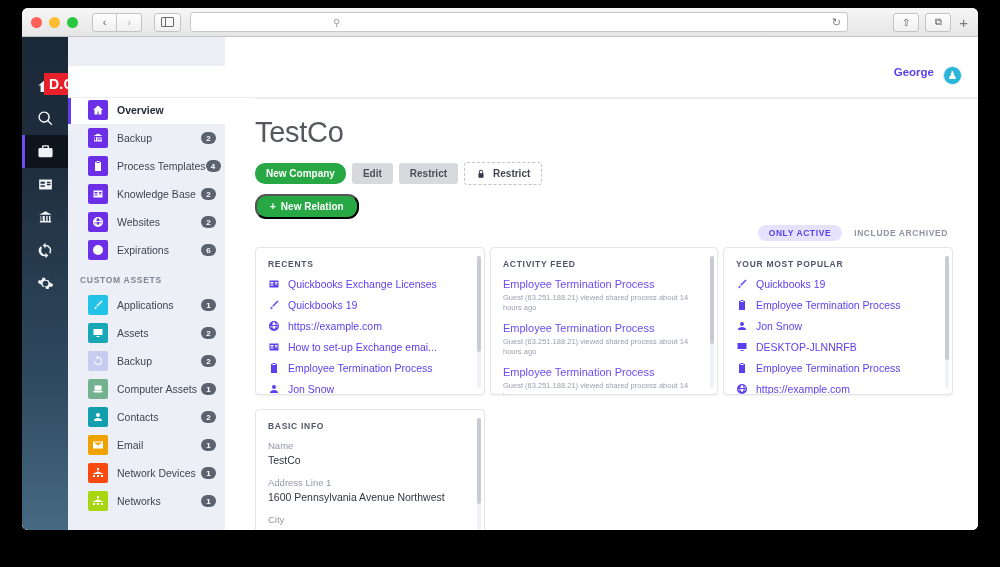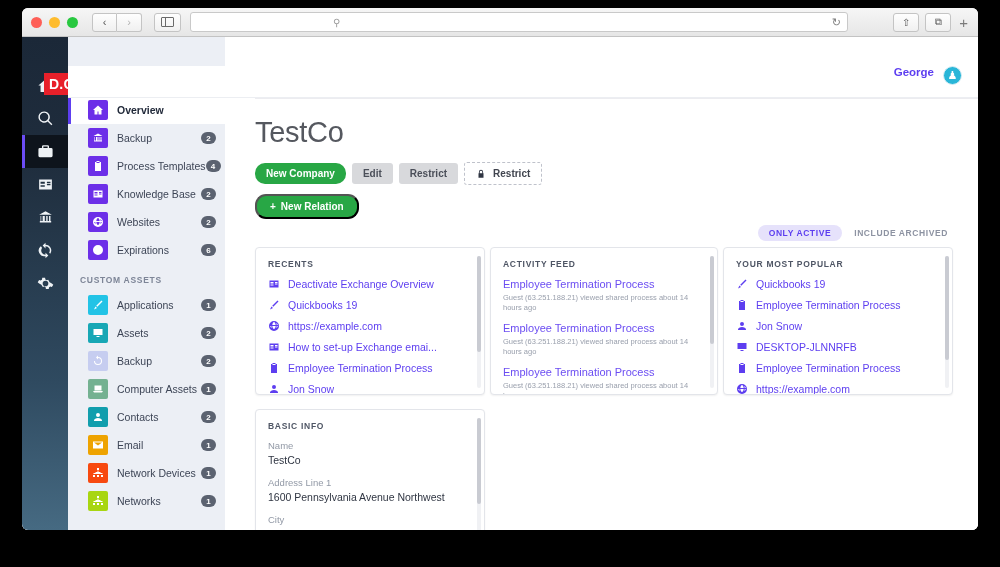--- a/index.html
+++ b/index.html
@@ -481,21 +481,21 @@
 
       <div class="cards">
 
         <div class="card">
           <div class="card-title">RECENTS</div>
           <div id="recents-list">
               <div class="link-row">
                 <svg viewBox="0 0 24 24">
                   <path d="M3 5h18v14H3zm2 3v3h6V8zm0 5v2h6v-2zm9-5v2h5V8zm0 3v2h5v-2z"></path>
                 </svg>
-                <span class="txt">Deactivate Exchange Overview</span>
+                <span class="txt">Quickbooks Exchange Licenses</span>
               </div>
               <div class="link-row">
                 <svg viewBox="0 0 24 24">
                   <path d="M19 3 8.5 13.5l2 2L21 5zM7 15l-3 6 6-3z"></path>
                 </svg>
                 <span class="txt">Quickbooks 19</span>
               </div>
               <div class="link-row">
                 <svg viewBox="0 0 24 24">
                   <path d="M12 2a10 10 0 100 20 10 10 0 000-20zm0 2c1.3 0 2.9 2.3 3.4 6H8.6C9.1 6.3 10.7 4 12 4zM6.6 10A12 12 0 017.6 6 8 8 0 004.3 10zm-2.3 2h2.3a19 19 0 000 0 12 12 0 001 4A8 8 0 014.3 12zm4.3 0h6.8c-.5 3.7-2.1 6-3.4 6s-2.9-2.3-3.4-6zm8.8 0h2.3a8 8 0 01-3.3 4 12 12 0 001-4zm0-2a12 12 0 00-1-4 8 8 0 013.3 4z"></path>

